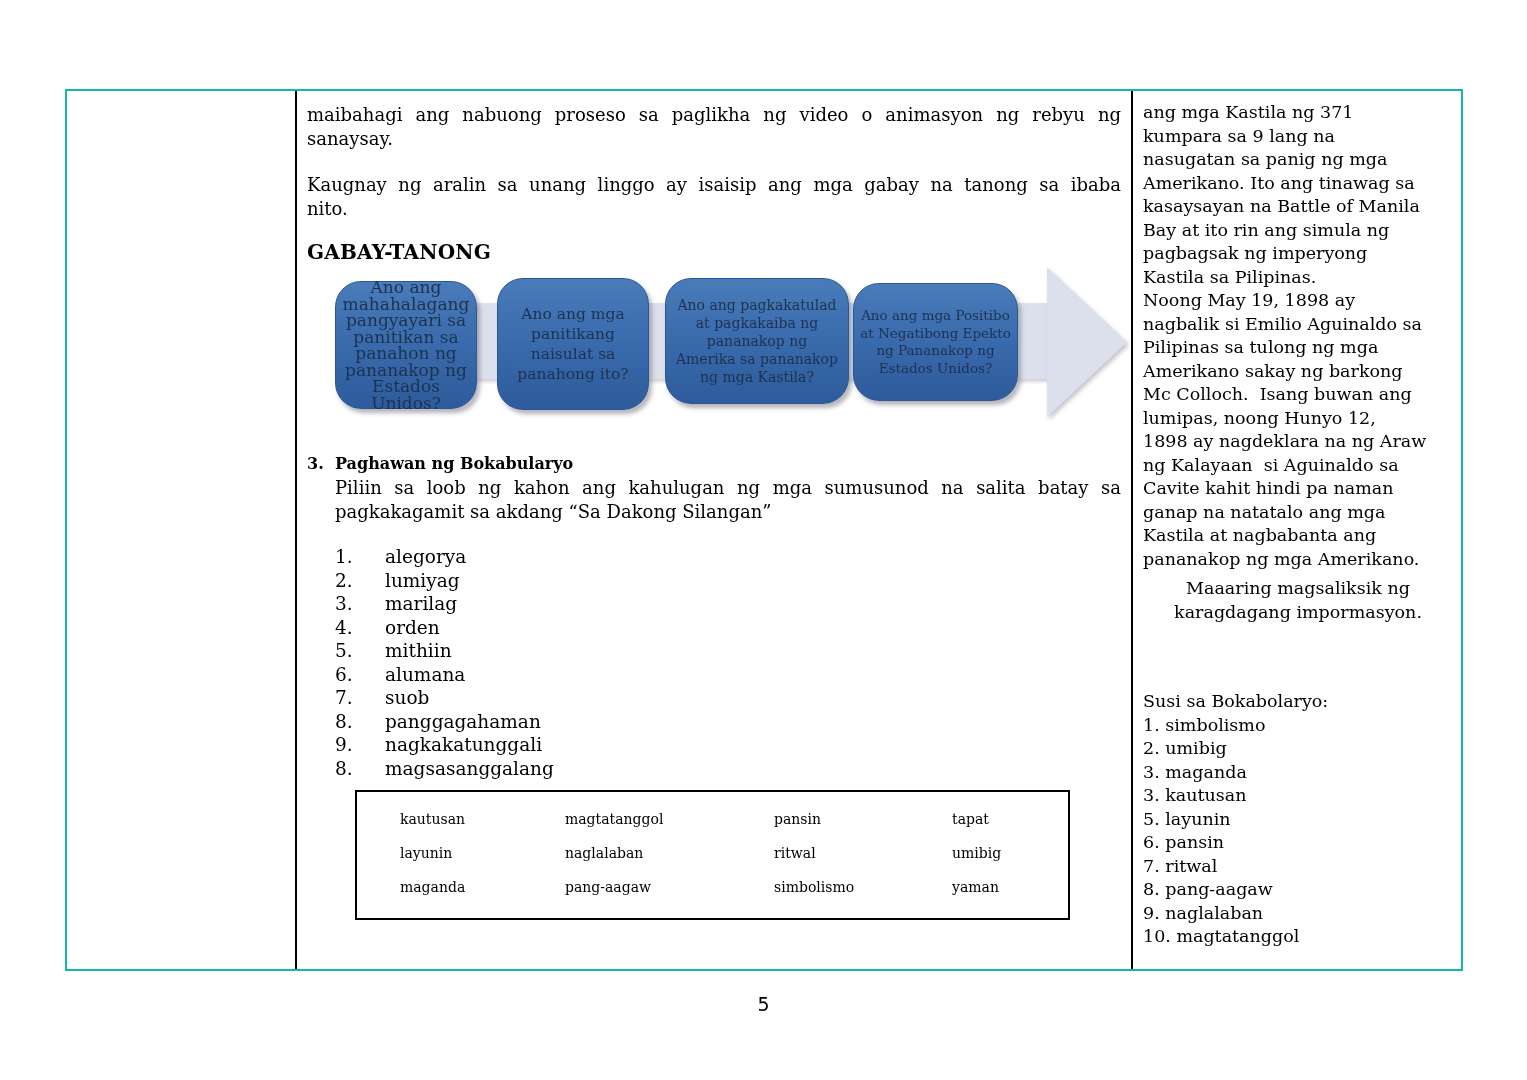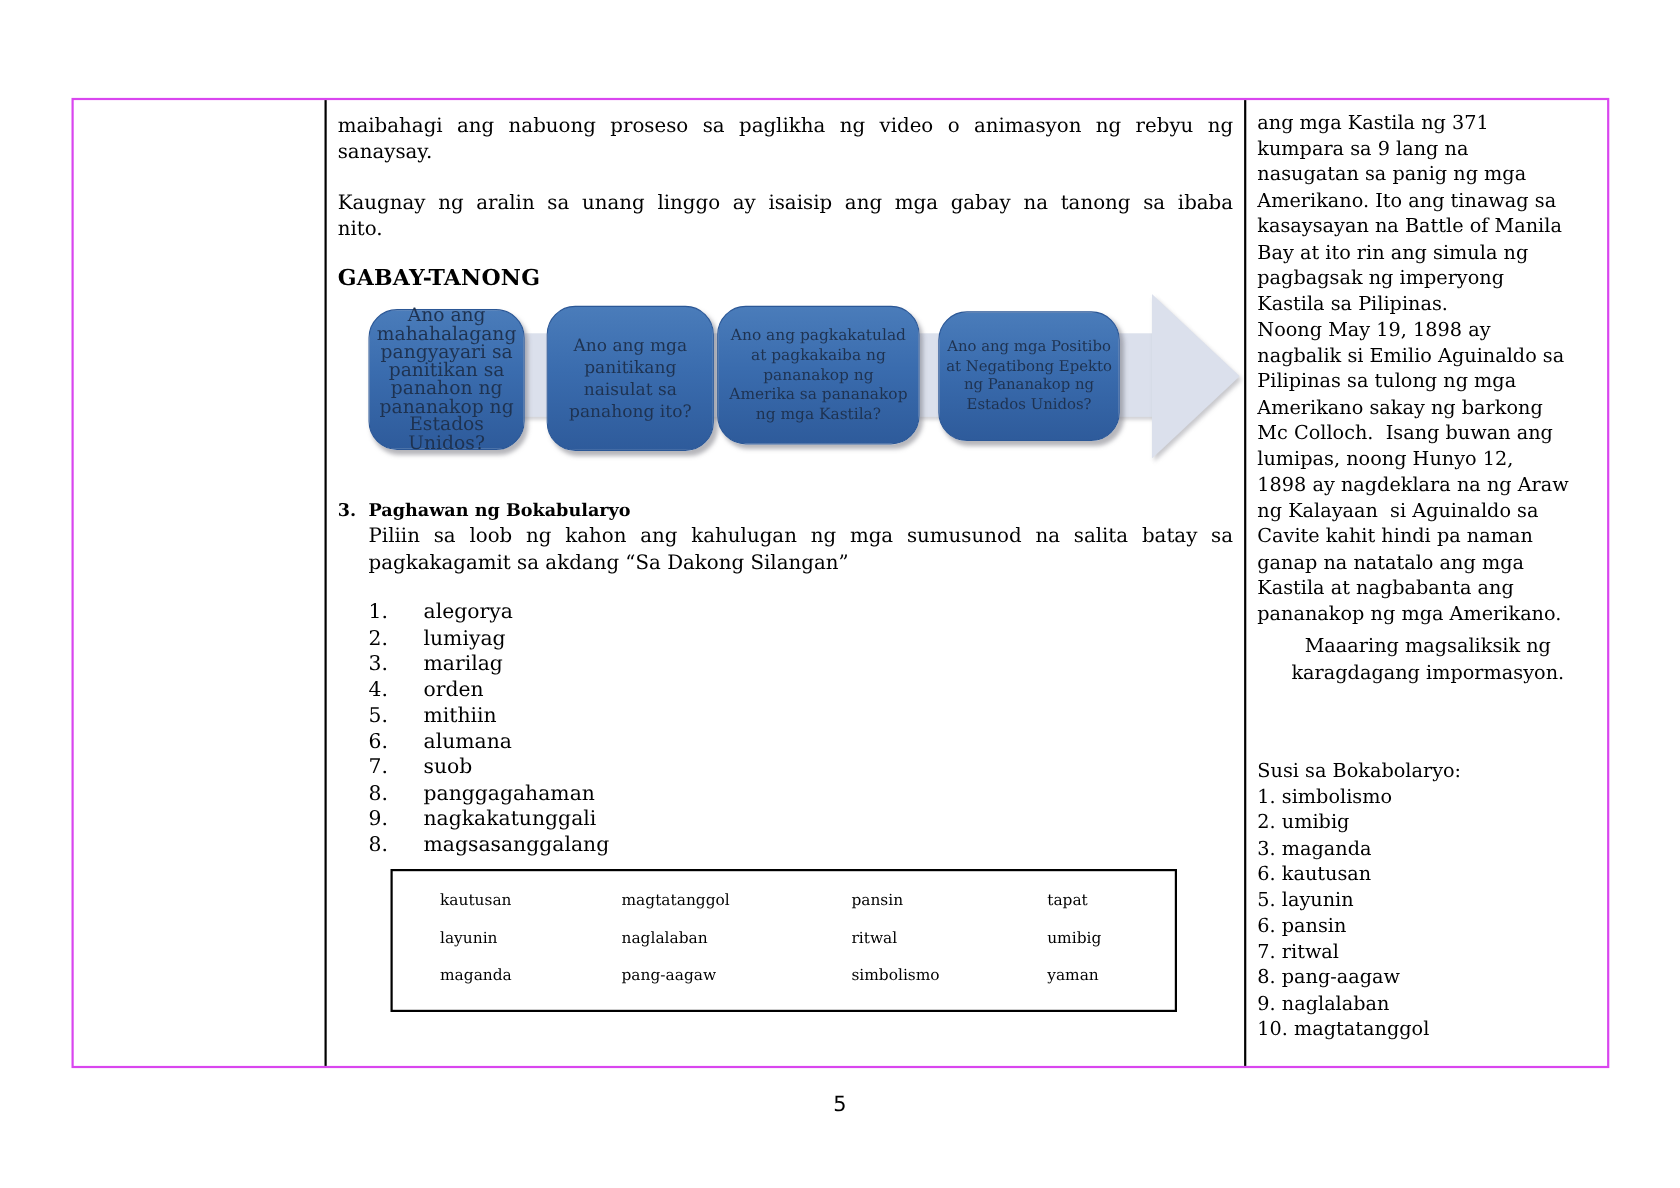--- a/index.html
+++ b/index.html
@@ -2,21 +2,21 @@
 <html style="--box-top: #4a7cba; --box-bottom: #2e5b9b; --box-text: #1e3250; --arrow-fill: #dbe0ec;"><head>
 <meta charset="utf-8">
 <style>
   html,body { margin:0; padding:0; background:#ffffff; }
   .page {
     position:relative; width:1527px; height:1080px; background:#ffffff;
     font-family:"DejaVu Serif","Liberation Serif",serif; color:#000;
   }
   .doc-table {
     position:absolute; left:65px; top:89px; width:1398px; height:882px;
-    border:2px solid #d946ef; display:flex; box-sizing:border-box; background:#fff;
+    border:2px solid #14b8a6; display:flex; box-sizing:border-box; background:#fff;
   }
   .col { box-sizing:border-box; }
   .col1 { width:230px; border-right:2px solid #000; }
   .col2 { width:836px; border-right:2px solid #000; padding:12px 10px 0 10px; position:relative; }
   .col3 { flex:1; padding:10px 8px 0 10px; }
 
   
   .jpara { font-size:18px; line-height:23.5px; }
   .jpara > div:not(:last-child) { text-align:justify; text-align-last:justify; }
   .p2 { margin-top:23px; }
@@ -38,21 +38,21 @@
   .fbox {
     position:absolute; display:flex; align-items:center; justify-content:center;
     text-align:center; white-space:pre-line;
     background:linear-gradient(180deg,var(--box-top,#4a7cba) 0%, #3a6cae 45%, var(--box-bottom,#2e5b9b) 100%);
     border:1px solid #2b5796; border-radius:26px;
     color:var(--box-text,#1e3250);
     box-shadow:3px 4px 4px rgba(110,110,120,0.5);
   }
   .fbox0 { left:28px;  top:17px; width:140px; height:126px; font-size:17px;   line-height:16.5px; }
   .fbox1 { left:190px; top:14px; width:150px; height:130px; font-size:15.5px; line-height:20px; }
-  .fbox2 { left:345px; top:14px; width:182px; height:124px; font-size:14px;   line-height:18px; }
+  .fbox2 { left:358px; top:14px; width:182px; height:124px; font-size:14px;   line-height:18px; }
   .fbox3 { left:546px; top:19px; width:163px; height:116px; font-size:13.5px; line-height:17.5px; }
 
   
   .sec3-head { margin-top:11px; font-weight:bold; font-size:16px; line-height:24px; }
   .sec3-head .sec3-num { display:inline-block; width:28px; }
   .sec3-body { padding-left:28px; }
   .vocab { margin-top:22px; font-size:18.5px; }
   .vrow { display:flex; line-height:23.5px; }
   .vnum { width:50px; }
   .wordbox {
@@ -235,21 +235,21 @@
       <div class="rline">Maaaring magsaliksik ng</div>
           <div class="rline">karagdagang impormasyon.</div>
         </div>
       <div class="rkeys">
         <div class="rline">Susi sa Bokabolaryo:</div>
         <div>
 
         <div class="rline">1. simbolismo</div>
             <div class="rline">2. umibig</div>
             <div class="rline">3. maganda</div>
-            <div class="rline">6. kautusan</div>
+            <div class="rline">3. kautusan</div>
             <div class="rline">5. layunin</div>
             <div class="rline">6. pansin</div>
             <div class="rline">7. ritwal</div>
             <div class="rline">8. pang-aagaw</div>
             <div class="rline">9. naglalaban</div>
             <div class="rline">10. magtatanggol</div>
           </div>
       </div>
     </div>
 

